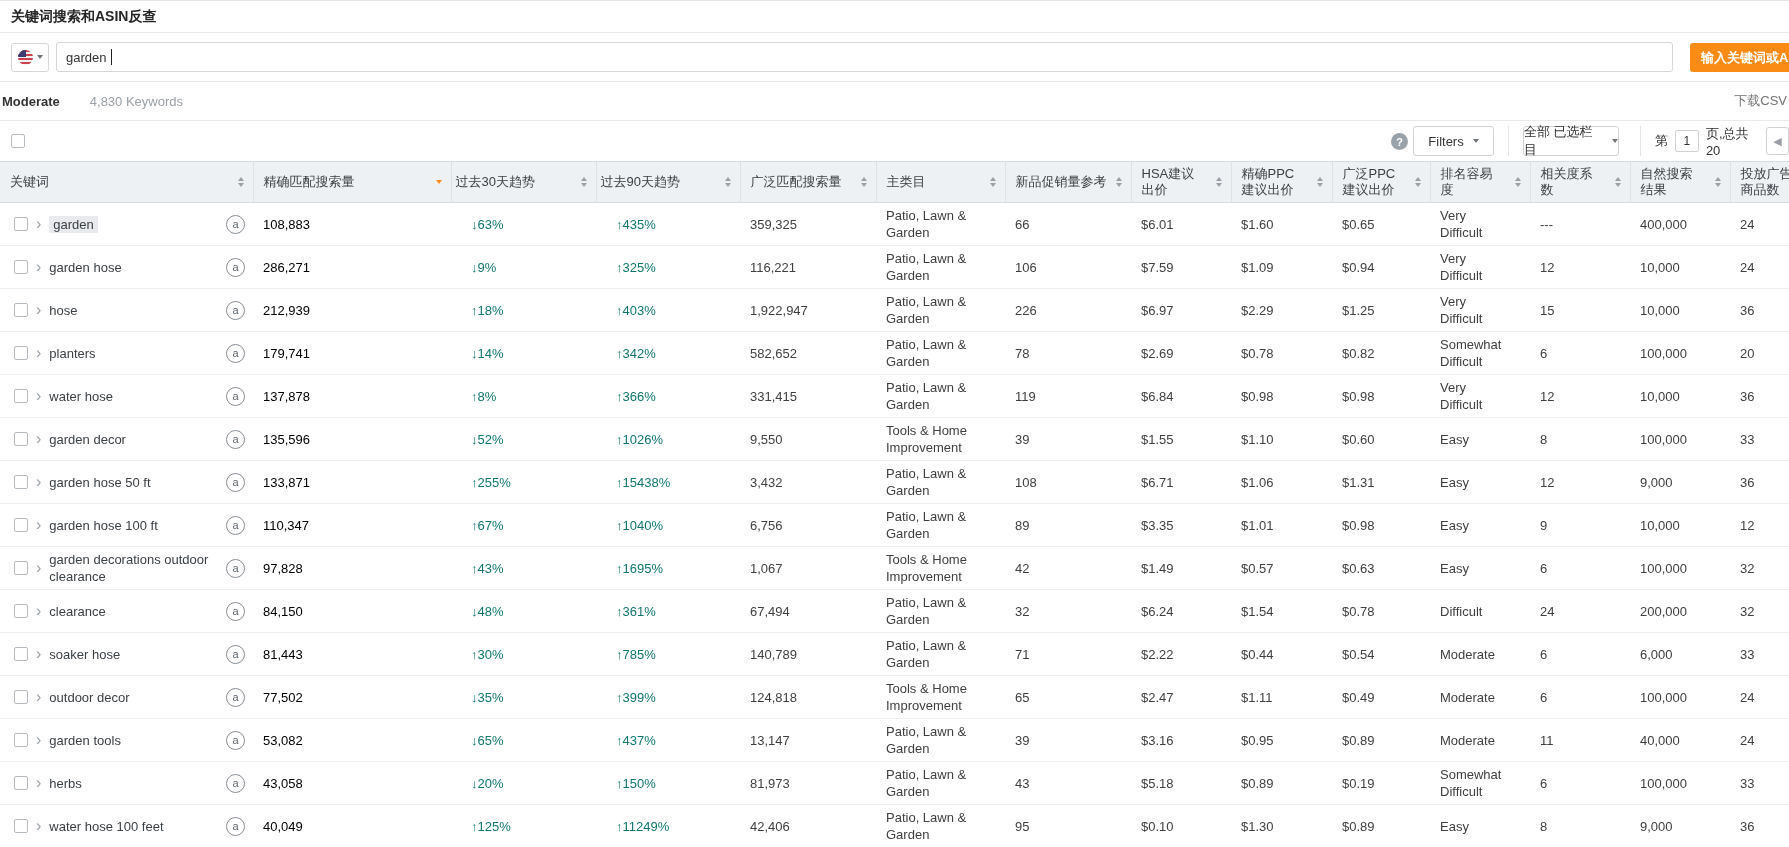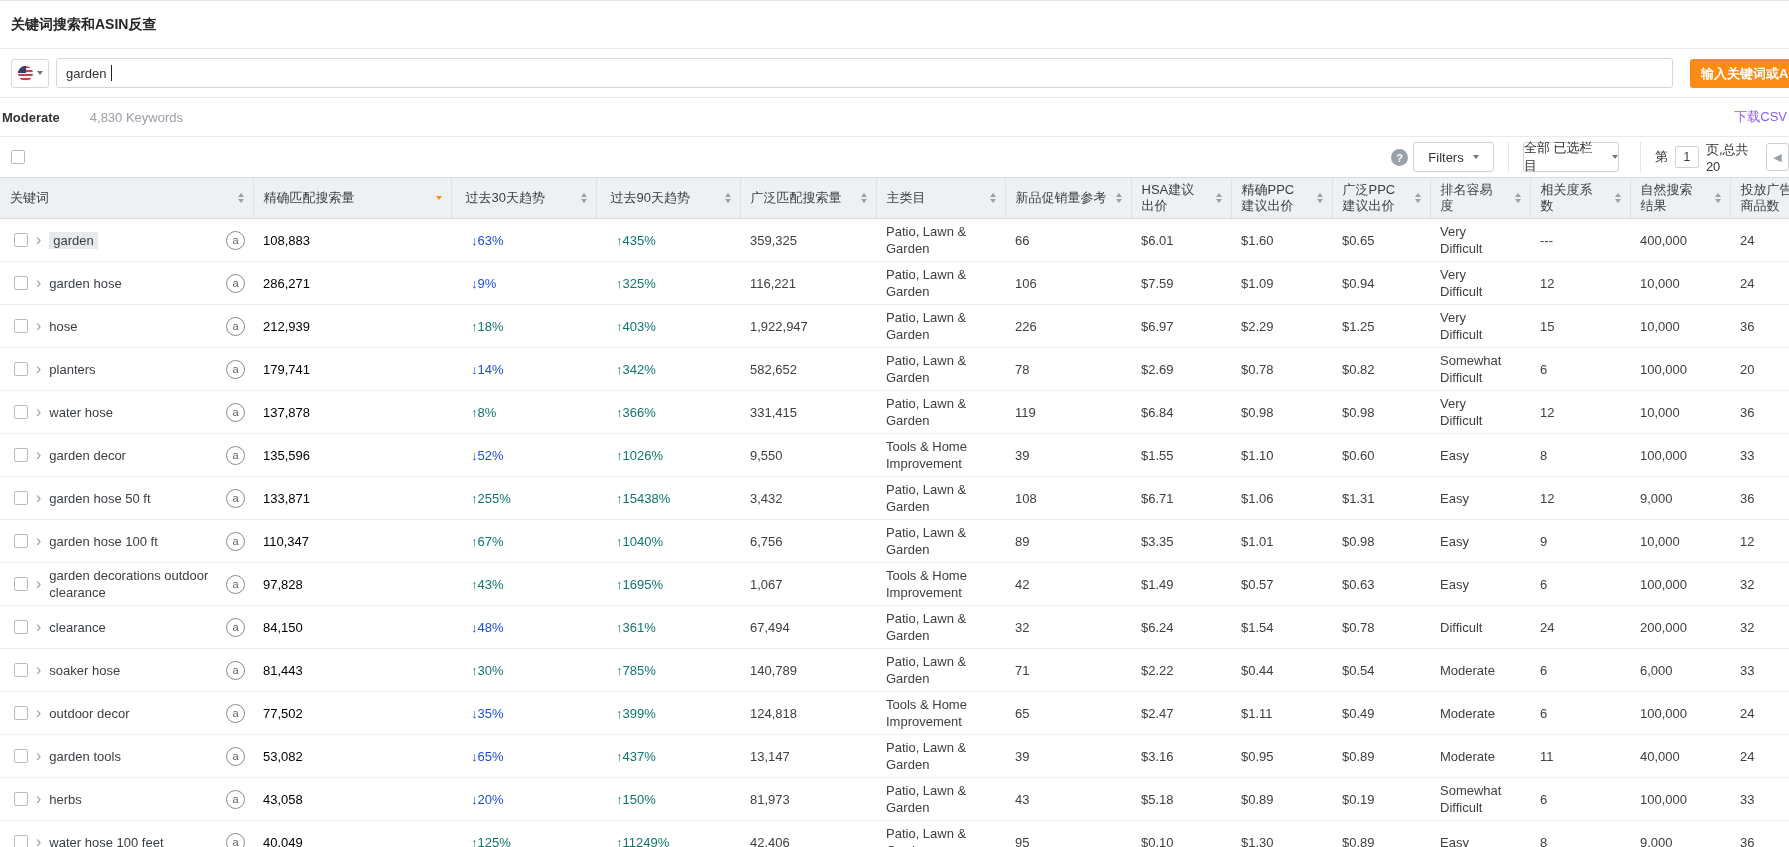--- a/index.html
+++ b/index.html
@@ -1,20 +1,20 @@
 <!DOCTYPE html>
 <html><head>
 <meta charset="utf-8">
 <style>
   html,body{margin:0;padding:0;background:#fff;}
   .app{position:relative;width:1789px;height:847px;overflow:hidden;background:#fff;
        font-family:"Liberation Sans",sans-serif;font-size:13px;color:#404040;
        border-top:1px solid #e2e4e6;box-sizing:border-box;}
   
-  .title-bar{height:48px;border-bottom:1px solid #e8eaec;display:flex;align-items:center;
+  .title-bar{height:32px;border-bottom:1px solid #e8eaec;display:flex;align-items:center;
              padding-left:11px;box-sizing:border-box;}
   .title-bar h1{font-size:14px;font-weight:bold;color:#262626;margin:0;}
   
   .search-bar{height:49px;border-bottom:1px solid #e8eaec;display:flex;align-items:center;
               padding-left:11px;box-sizing:border-box;position:relative;}
   .flag-btn{width:38px;height:29px;border:1px solid #d4d7da;border-radius:3px;display:flex;
             align-items:center;justify-content:center;gap:4px;background:#fff;cursor:pointer;box-sizing:border-box;}
   .flag{width:15px;height:15px;border-radius:50%;overflow:hidden;position:relative;flex:none;
         background:repeating-linear-gradient(180deg,#c9414c 0 2px,#f2f2f2 2px 4px);}
   .flag::after{content:"";position:absolute;left:0;top:0;width:8px;height:7px;background:#3c3b6e;}
@@ -24,21 +24,21 @@
                 display:flex;align-items:center;padding-left:9px;box-sizing:border-box;background:#fff;color:#333;}
   .cursor{display:inline-block;width:1px;height:16px;background:#222;margin-left:5px;}
   .submit-btn{position:absolute;left:1690px;top:10px;height:29px;background:#fa8c16;color:#fff;
               font-weight:bold;font-size:13px;border:none;border-radius:3px;padding:0 11px;
               white-space:nowrap;font-family:inherit;}
   
   .results-bar{height:39px;border-bottom:1px solid #e8eaec;display:flex;align-items:center;
                padding:0 2px;box-sizing:border-box;position:relative;}
   .results-label{font-weight:bold;color:#333;}
   .results-count{color:#9aa0a6;margin-left:30px;}
-  .download{position:absolute;right:2px;color:#8b5cf6;cursor:pointer;}
+  .download{position:absolute;right:2px;color:#737373;cursor:pointer;}
   
   .toolbar{height:40px;position:relative;}
   .cb{width:14px;height:14px;border:1px solid #b7bcc1;border-radius:2px;background:#fff;
       display:inline-block;box-sizing:border-box;flex:none;}
   .toolbar .cb{position:absolute;left:11px;top:13px;}
   .help{position:absolute;left:1391px;top:12px;width:17px;height:17px;border-radius:50%;
         background:#9aa2a9;color:#fff;font-size:11px;font-weight:bold;display:flex;
         align-items:center;justify-content:center;}
   .btn{position:absolute;border:1px solid #cfd3d6;border-radius:3px;background:#fff;height:30px;
        display:flex;align-items:center;justify-content:center;gap:9px;font-size:13px;color:#333;
@@ -60,32 +60,32 @@
   th .hline{white-space:nowrap;display:block;}
   .sorter{position:absolute;right:9px;top:50%;transform:translateY(-50%);display:flex;
           flex-direction:column;gap:2px;}
   .tri-up{width:0;height:0;border-left:3.5px solid transparent;border-right:3.5px solid transparent;
           border-bottom:4.5px solid #9aa0a6;}
   .tri-dn{width:0;height:0;border-left:3.5px solid transparent;border-right:3.5px solid transparent;
           border-top:4.5px solid #9aa0a6;}
   .sorter.desc .tri-dn{border-top-color:#fa8c16;}
   tbody td{border-bottom:1px solid #eceef0;height:43px;box-sizing:border-box;
            padding:0 6px 0 10px;vertical-align:middle;line-height:17px;color:#404040;}
-  th.c2,th.c3{padding-left:14px;} td.c2,td.c3{padding-left:20px;}
+  th.c2,th.c3{padding-left:4px;} td.c2,td.c3{padding-left:20px;}
   th.c10,td.c10{padding-right:30px;}
   .kw-wrap{display:flex;align-items:center;gap:8px;}
   td.c0{padding-left:14px;}
   .chev{color:#9aa0a6;font-size:16px;line-height:14px;flex:none;cursor:pointer;}
   .kw-text{flex:1;color:#3b4045;cursor:pointer;}
   .kw-text .hl{background:#e8eaee;padding:1px 4px;}
   .a-icon{width:17px;height:17px;border:1px solid #878d93;border-radius:50%;color:#5f666c;
           font-size:11px;display:flex;align-items:center;justify-content:center;flex:none;
           margin-right:2px;cursor:pointer;}
   .vol{color:#000000;}
-  .trend.down{color:#1d4ed8;} .trend.up{color:#0f766e;}
+  .trend.down{color:#0f766e;} .trend.up{color:#0f766e;}
 </style>
 </head>
 <body>
 
 <div class="app">
 
   <div class="title-bar">
     <h1>关键词搜索和ASIN反查</h1>
   </div>
 

